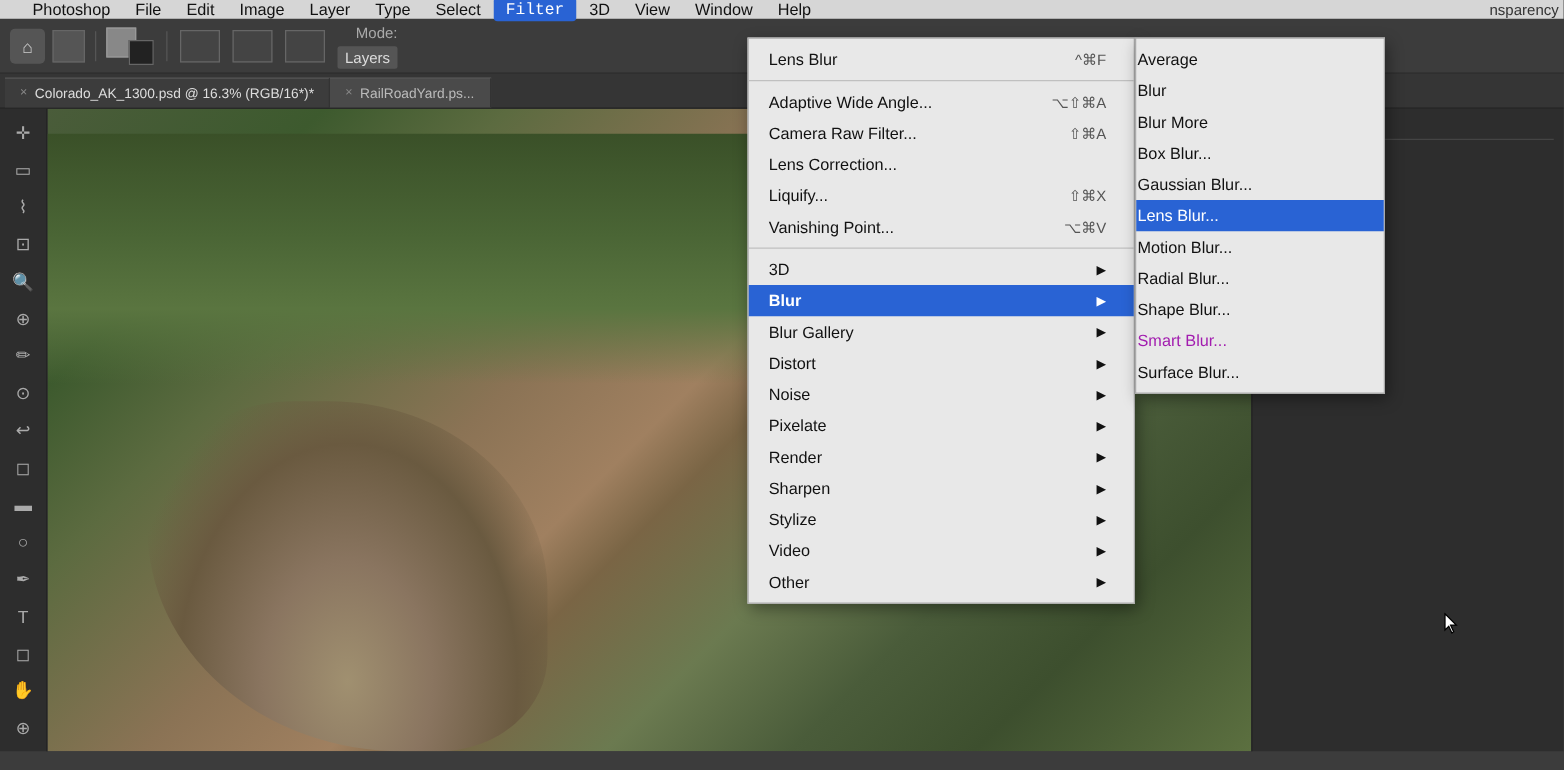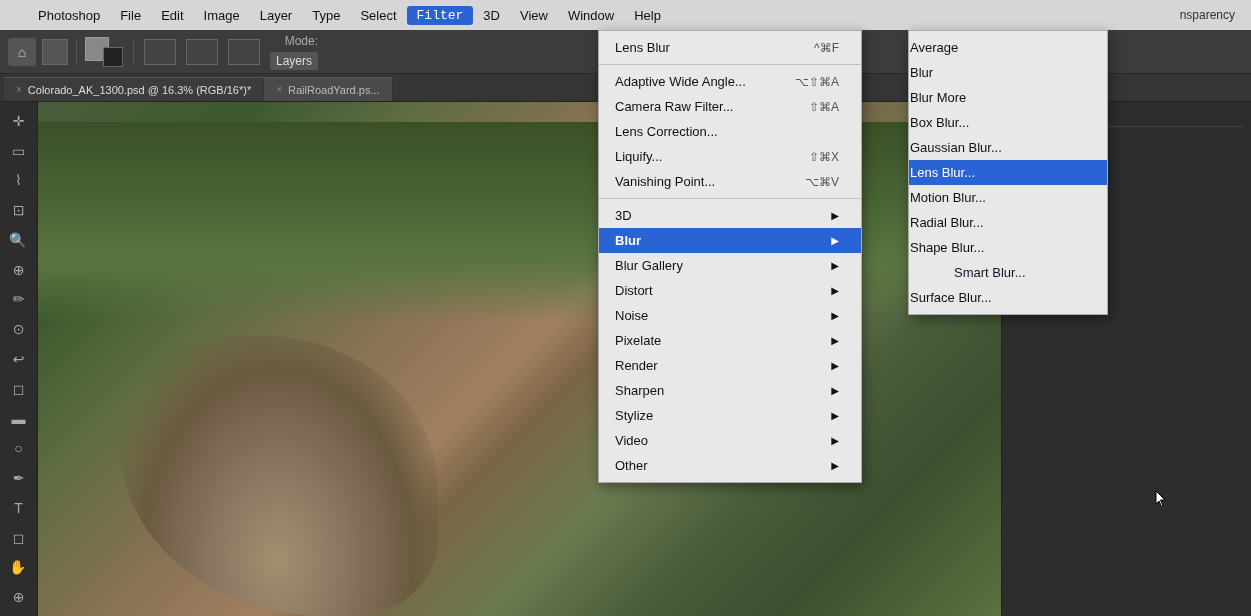--- a/index.html
+++ b/index.html
@@ -9,25 +9,25 @@
       background: #3c3c3c;
       font-family: -apple-system, 'Helvetica Neue', Arial, sans-serif;
       font-size: 13px;
       overflow: hidden;
       position: relative;
     }
 
     
     .menubar {
       width: 100%;
-      height: 30px;
+      height: 15px;
       background: #d6d6d6;
       display: flex;
       align-items: center;
-      padding: 0 16px;
+      padding: 0 4px;
       position: relative;
       z-index: 100;
     }
     .apple-logo {
       font-size: 16px;
       margin-right: 12px;
       color: #000;
     }
     .menubar-item {
       padding: 2px 10px;
@@ -196,21 +196,21 @@
       padding-bottom: 4px;
       border-bottom: 1px solid #444;
       margin-bottom: 6px;
     }
 
     
     .filter-menu {
       position: absolute;
       top: 30px;
       left: 598px;
-      width: 264px;
+      width: 310px;
       background: #e8e8e8;
       border: 1px solid #aaa;
       box-shadow: 2px 4px 12px rgba(0,0,0,0.4);
       z-index: 999;
       font-size: 13px;
       color: #111;
       padding: 4px 0;
     }
     .menu-item {
       padding: 5px 22px 5px 16px;
@@ -248,21 +248,21 @@
       font-size: 13px;
       padding: 4px 0;
     }
     .submenu-item {
       padding: 5px 1px;
       cursor: pointer;
       color: #111;
       white-space: nowrap;
     }
     .submenu-item.highlighted { background: #2963d4; color: #fff; }
-    .submenu-item.disabled { color: #0f172a; cursor: default; margin-left: 44px; }
+    .submenu-item.disabled { color: #a21caf; cursor: default; }
 
     
     .cursor-arrow {
       position: absolute;
       width: 12px; height: 18px;
       z-index: 1001;
       pointer-events: none;
     }
   </style>
 </head>

